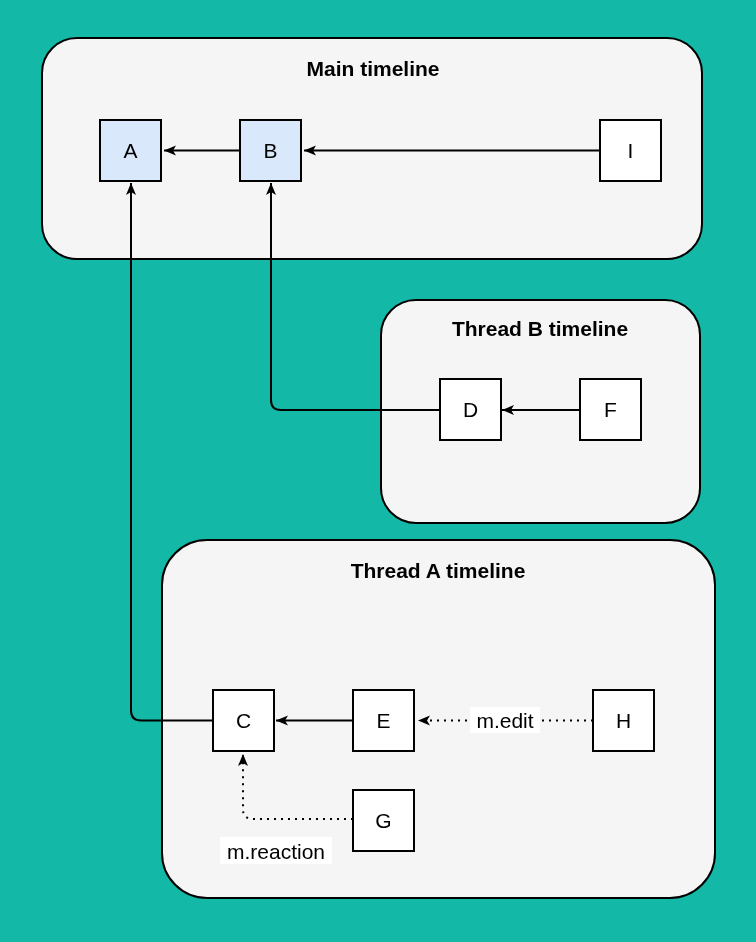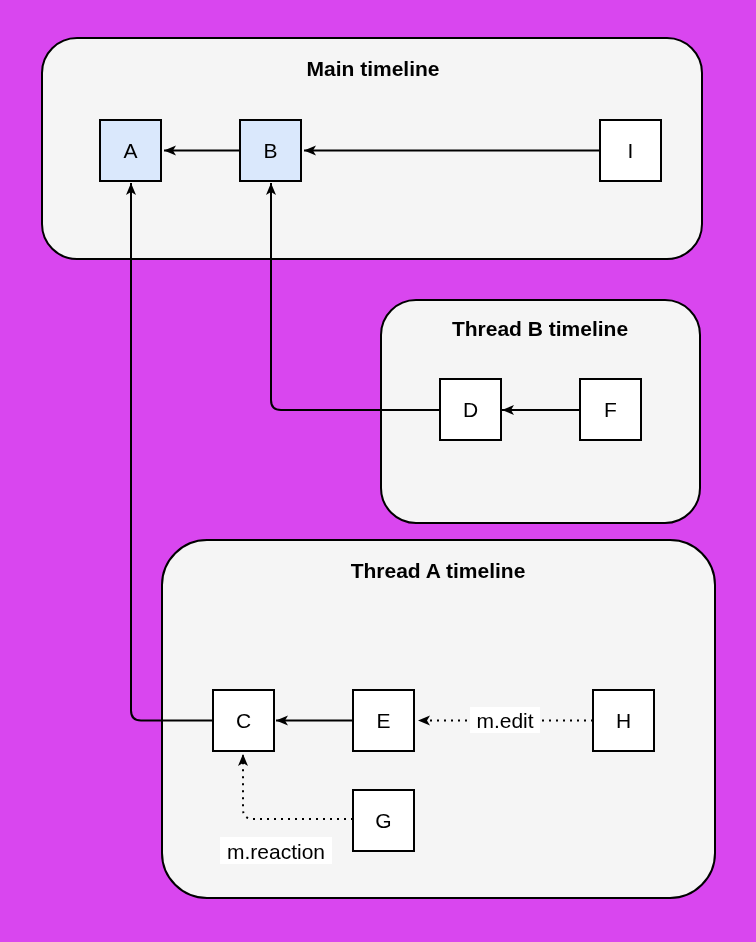--- a/index.html
+++ b/index.html
@@ -5,21 +5,21 @@
   html, body {
     margin: 0;
     padding: 0;
     background: #ffffff;
     font-family: "Liberation Sans", sans-serif;
   }
   .stage {
     position: relative;
     width: 756px;
     height: 942px;
-    background: #d946ef;
+    background: #14b8a6;
     overflow: hidden;
   }
   svg { display: block; }
   .container-rect {
     stroke: #000000;
     stroke-width: 2;
   }
   .container-title {
     font-size: 21px;
     font-weight: bold;

